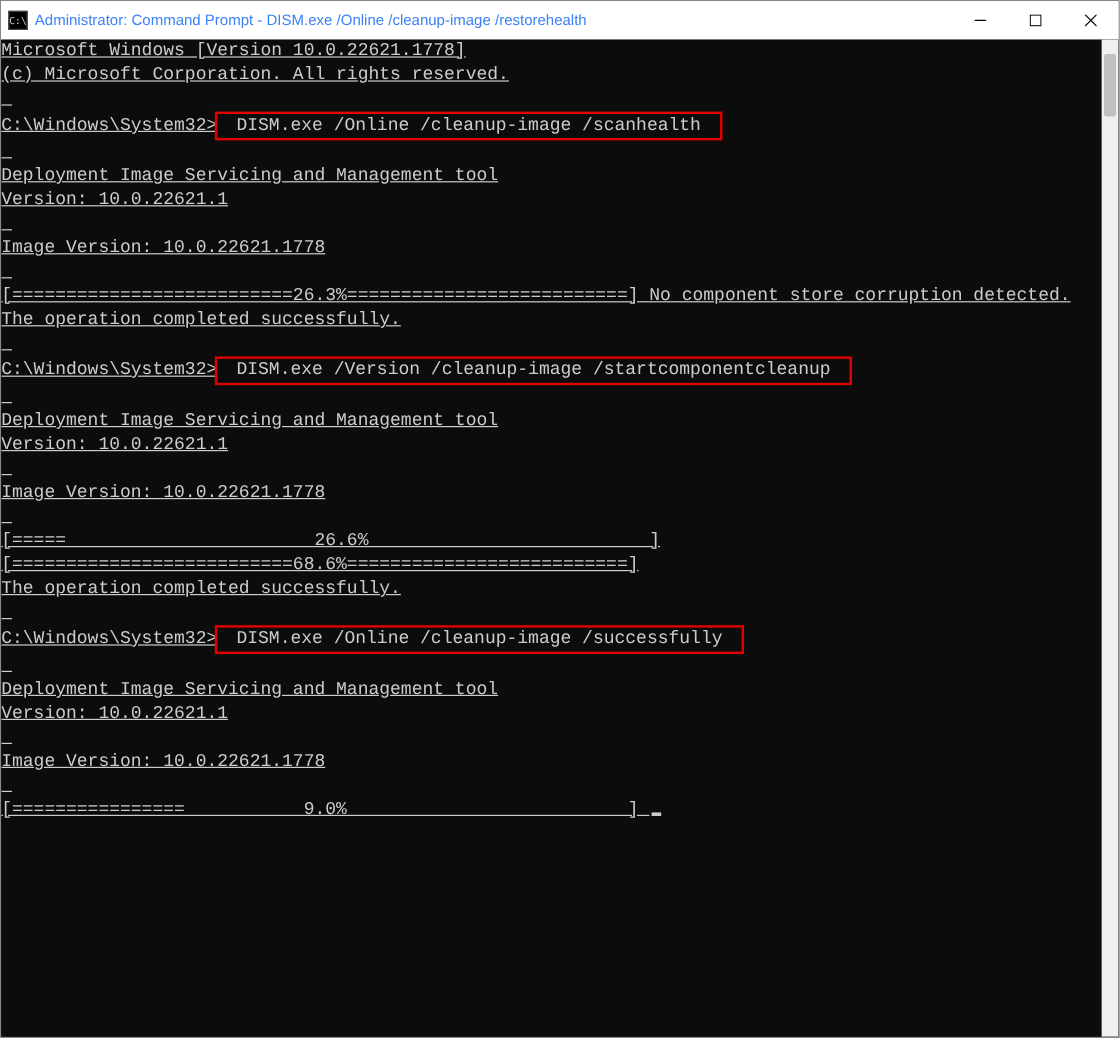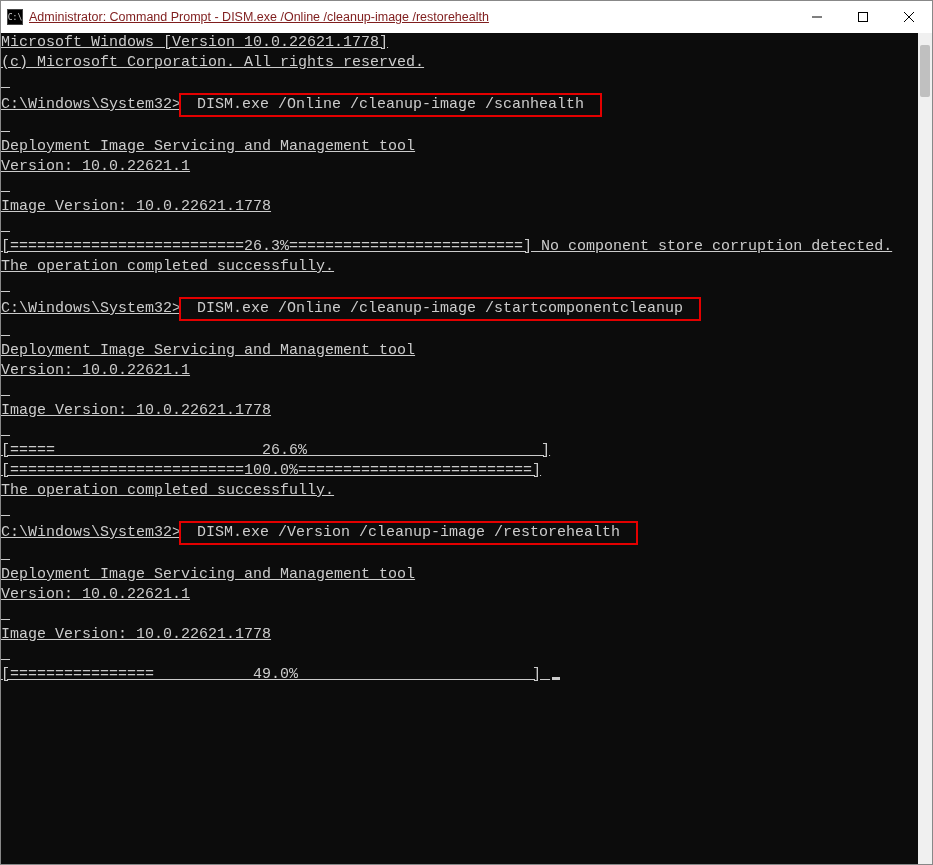--- a/index.html
+++ b/index.html
@@ -1,20 +1,20 @@
 <!DOCTYPE html>
 <html><head>
 <meta charset="utf-8">
 <style>
   * { margin: 0; padding: 0; box-sizing: border-box; }
   html, body { width: 933px; height: 865px; font-family: "Segoe UI", Tahoma, sans-serif; background: #e8e8e8; }
   .window { width: 933px; height: 865px; background: #fff; display: flex; flex-direction: column; border: 1px solid #888; }
   .titlebar { height: 32px; background: #fff; display: flex; align-items: center; padding-left: 6px; }
   .titlebar .app-icon { width: 16px; height: 16px; background: #000; border: 1px solid #444; display: inline-flex; align-items: center; justify-content: center; margin-right: 6px; color: #ccc; font-size: 8px; font-family: monospace; }
-  .titlebar .title { font-size: 12.5px; color: #7f1d1d; flex: 0 0 auto; text-decoration: underline; }
+  .titlebar .title { font-size: 12.5px; color: #3b82f6; flex: 0 0 auto; }
   .titlebar .spacer { flex: 1 1 auto; }
   .titlebar .win-btn { width: 46px; height: 32px; display: flex; align-items: center; justify-content: center; }
   .titlebar .win-btn svg { width: 10px; height: 10px; }
   .terminal-wrap { flex: 1 1 auto; background: #000; position: relative; overflow: hidden; }
   .terminal { position: absolute; left: 0; top: 0; right: 14px; bottom: 0; background: #0c0c0c; color: #cccccc; font-family: Consolas, "Courier New", monospace; font-size: 15px; line-height: 20px; padding: 0; white-space: pre; overflow: hidden; }
   .scrollbar-track { position: absolute; right: 0; top: 0; bottom: 0; width: 14px; background: #f0f0f0; }
   .scrollbar-thumb { position: absolute; left: 2px; right: 2px; top: 12px; height: 52px; background: #c0c0c0; border-radius: 2px; }
   .highlight-box { border: 2px solid #e40000; display: inline-block; padding: 0 16px; margin-left: -2px; }
   .line { height: 20px; text-decoration: underline; }
   .cursor { display: inline-block; width: 8px; height: 3px; background: #ccc; vertical-align: -2px; margin-left: 2px; }
@@ -53,39 +53,39 @@
 <span class="line"><span>C:\Windows\System32&gt;</span><span class="highlight-box">DISM.exe /Online /cleanup-image /scanhealth</span></span>
 <span class="line"> </span>
 <span class="line">Deployment Image Servicing and Management tool</span>
 <span class="line">Version: 10.0.22621.1</span>
 <span class="line"> </span>
 <span class="line">Image Version: 10.0.22621.1778</span>
 <span class="line"> </span>
 <span class="line">[==========================26.3%==========================] No component store corruption detected.</span>
 <span class="line">The operation completed successfully.</span>
 <span class="line"> </span>
-<span class="line"><span>C:\Windows\System32&gt;</span><span class="highlight-box">DISM.exe /Online /cleanup-image /startcomponentcleanup</span></span>
+<span class="line"><span>C:\Windows\System32&gt;</span><span class="highlight-box">DISM.exe /Version /cleanup-image /startcomponentcleanup</span></span>
 <span class="line"> </span>
 <span class="line">Deployment Image Servicing and Management tool</span>
 <span class="line">Version: 10.0.22621.1</span>
 <span class="line"> </span>
 <span class="line">Image Version: 10.0.22621.1778</span>
 <span class="line"> </span>
 <span class="line">[=====                       26.6%                          ]</span>
-<span class="line">[==========================100.0%==========================]</span>
+<span class="line">[==========================68.6%==========================]</span>
 <span class="line">The operation completed successfully.</span>
 <span class="line"> </span>
-<span class="line"><span>C:\Windows\System32&gt;</span><span class="highlight-box">DISM.exe /Version /cleanup-image /restorehealth</span></span>
+<span class="line"><span>C:\Windows\System32&gt;</span><span class="highlight-box">DISM.exe /Online /cleanup-image /successfully</span></span>
 <span class="line"> </span>
 <span class="line">Deployment Image Servicing and Management tool</span>
 <span class="line">Version: 10.0.22621.1</span>
 <span class="line"> </span>
 <span class="line">Image Version: 10.0.22621.1778</span>
 <span class="line"> </span>
-<span class="line"><span>[================           49.0%                          ] </span><span class="cursor"></span></span>
+<span class="line"><span>[================           9.0%                          ] </span><span class="cursor"></span></span>
 </div>
 
     <div class="scrollbar-track">
       <div class="scrollbar-thumb"></div>
     </div>
   </div>
 
 </div>
 
 </body></html>

